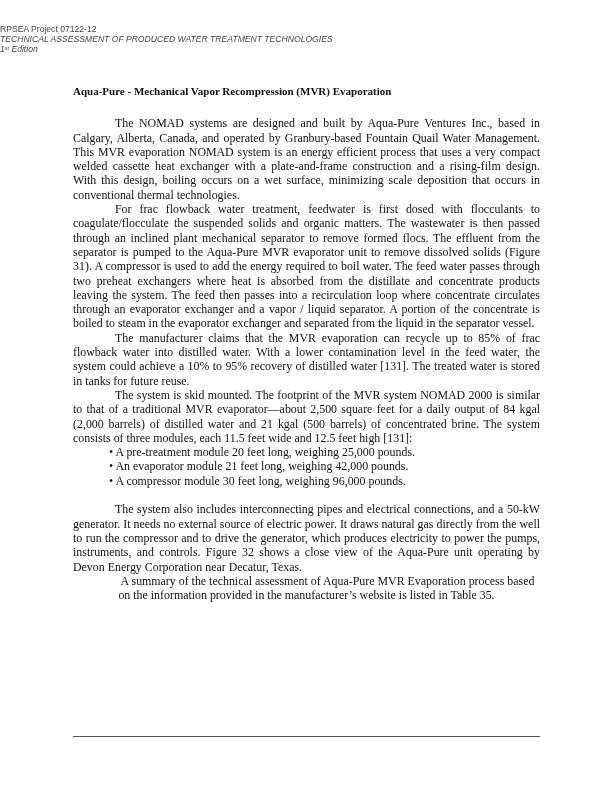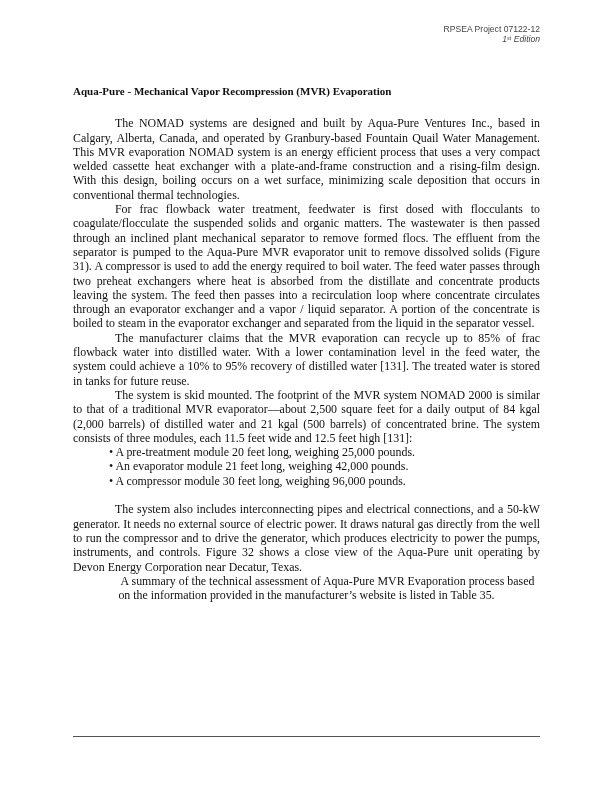--- a/index.html
+++ b/index.html
@@ -1,19 +1,19 @@
 <!DOCTYPE html>
 <html><head>
 <meta charset="utf-8">
 <style>
   html, body { margin: 0; padding: 0; background: #ffffff; }
   body { width: 612px; height: 792px; position: relative; overflow: hidden; }
   .page { position: absolute; left: 0; top: 0; width: 612px; height: 792px; background: #ffffff; }
   .header {
-    position: absolute; top: 24px; left: 0; width: 540px; text-align: right;
+    position: absolute; top: 24px; left: 0; width: 540px; text-align: left;
     font-family: "Liberation Sans", sans-serif; font-size: 8.6px; color: #444;
     line-height: 10.2px;
   }
   .header .italic { font-style: italic; }
   .header sup { font-size: 5.5px; vertical-align: top; position: relative; top: -1px; }
   .content {
     position: absolute; left: 73px; top: 84px; width: 467px;
     font-family: "Liberation Serif", serif; font-size: 11.9px; color: #111;
     line-height: 14.3px;
   }
@@ -35,20 +35,21 @@
     font-family: "Liberation Serif", serif; font-size: 11.9px; color: #111;
   }
 </style>
 </head>
 <body>
 
 <div class="page">
 
   <div class="header">
     <div>RPSEA Project 07122-12</div>
+    <div class="italic">TECHNICAL ASSESSMENT OF PRODUCED WATER TREATMENT TECHNOLOGIES</div>
     <div class="italic"><span>1</span><sup>st</sup><span> Edition</span></div>
   </div>
 
   <div class="content">
     <div class="section-title">Aqua-Pure - Mechanical Vapor Recompression (MVR) Evaporation</div>
 
     <p>The NOMAD systems are designed and built by Aqua-Pure Ventures Inc., based in Calgary, Alberta, Canada, and operated by Granbury-based Fountain Quail Water Management. This MVR evaporation NOMAD system is an energy efficient process that uses a very compact welded cassette heat exchanger with a plate-and-frame construction and a rising-film design. With this design, boiling occurs on a wet surface, minimizing scale deposition that occurs in conventional thermal technologies.</p>
     <p>For frac flowback water treatment, feedwater is first dosed with flocculants to coagulate/flocculate the suspended solids and organic matters. The wastewater is then passed through an inclined plant mechanical separator to remove formed flocs. The effluent from the separator is pumped to the Aqua-Pure MVR evaporator unit to remove dissolved solids (Figure 31). A compressor is used to add the energy required to boil water. The feed water passes through two preheat exchangers where heat is absorbed from the distillate and concentrate products leaving the system. The feed then passes into a recirculation loop where concentrate circulates through an evaporator exchanger and a vapor / liquid separator. A portion of the concentrate is boiled to steam in the evaporator exchanger and separated from the liquid in the separator vessel.</p>
     <p>The manufacturer claims that the MVR evaporation can recycle up to 85% of frac flowback water into distilled water. With a lower contamination level in the feed water, the system could achieve a 10% to 95% recovery of distilled water [131]. The treated water is stored in tanks for future reuse.</p>
     <p>The system is skid mounted. The footprint of the MVR system NOMAD 2000 is similar to that of a traditional MVR evaporator—about 2,500 square feet for a daily output of 84 kgal (2,000 barrels) of distilled water and 21 kgal (500 barrels) of concentrated brine. The system consists of three modules, each 11.5 feet wide and 12.5 feet high [131]:</p>

